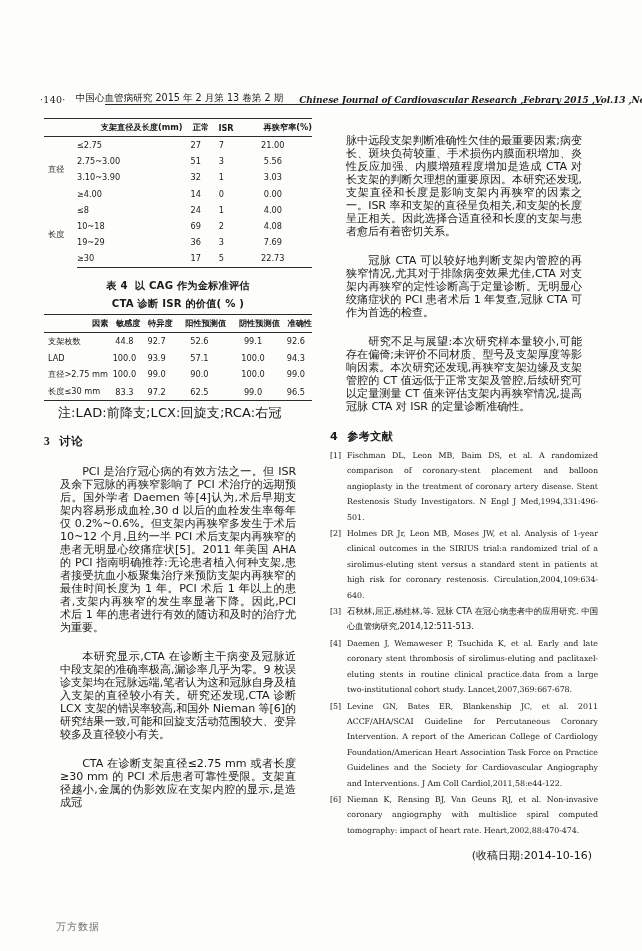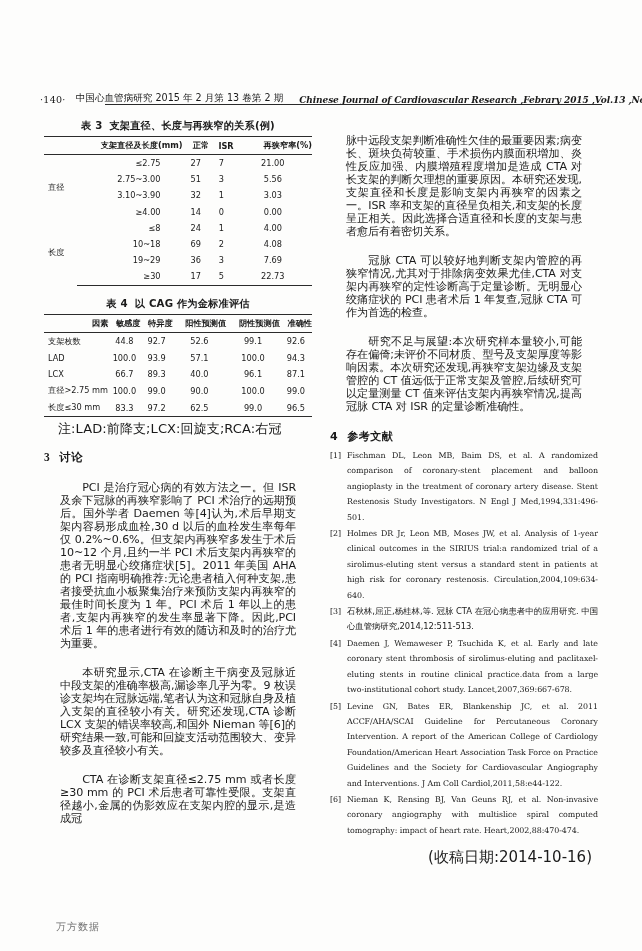--- a/index.html
+++ b/index.html
@@ -110,21 +110,21 @@
   table.data .grouplabel {
     text-align: left;
     padding-left: 4px;
     font-weight: normal;
     vertical-align: middle;
   }
   table.data .rowlabel {
     text-align: left;
     padding-left: 4px;
   }
-  table.data .t3-first  { text-align: right; padding-right: 22px; }
+  table.data .t3-first  { text-align: left; padding-right: 22px; }
   .table-note {
     font-family: "DejaVu Sans", "Liberation Sans", sans-serif;
     font-size: 13px;
     padding: 3px 0 0 14px;
     letter-spacing: 0.1px;
   }
 
   
   .section-head {
     font-family: Liberation Serif, serif;
@@ -173,21 +173,21 @@
     font-family: "DejaVu Serif", "Liberation Serif", serif;
     letter-spacing: -0.05px;
   }
   .ref-text.cn {
     font-family: "DejaVu Sans", "Liberation Sans", sans-serif;
     font-size: 8.4px;
   }
   .received {
     text-align: right;
     font-family: "DejaVu Sans", "Liberation Sans", sans-serif;
-    font-size: 15px;
+    font-size: 11px;
     margin-top: 10px;
     padding-right: 6px;
   }
 
   
   .watermark {
     position: absolute;
     left: 56px;
     top: 920px;
     font-family: "DejaVu Sans", "Liberation Sans", sans-serif;
@@ -204,23 +204,20 @@
   <div class="runhead">
     <span class="folio">·140·</span>
     <span class="runhead-cn">中国心血管病研究 2015 年 2 月第 13 卷第 2 期</span>
     <span class="runhead-en">Chinese Journal of Cardiovascular Research ,Febrary 2015 ,Vol.13 ,No.2</span>
   </div>
   <div class="runhead-rule"></div>
 
   <div class="col col-left">
 
     <div class="table-block">
-      <div class="table-caption">
-        <span class="cap-no">表 3</span><span>支架直径、长度与再狭窄的关系(例)</span>
-      </div>
       <table class="data">
         <thead>
           <tr>
             <th colspan="2" style="text-align:right;padding-left:2px;">支架直径及长度(mm)</th>
             <th>正常</th>
             <th>ISR</th>
             <th>再狭窄率(%)</th>
           </tr>
         </thead>
         <tbody>
@@ -276,20 +273,21 @@
             <td>22.73</td>
           </tr>
         </tbody>
       </table>
     </div>
 
     <div class="table-block" style="margin-top:10px;">
       <div class="table-caption">
         <span class="cap-no">表 4</span><span>以 CAG 作为金标准评估</span>
       </div>
+      <div class="table-caption" style="margin-bottom:3px;">CTA 诊断 ISR 的价值( % )</div>
       <table class="data">
         <thead>
           <tr>
             <th style="width:24%;">因素</th>
             <th>敏感度</th>
             <th>特异度</th>
             <th>阳性预测值</th>
             <th>阴性预测值</th>
             <th>准确性</th>
           </tr>
@@ -305,28 +303,20 @@
           </tr>
           <tr>
             <td class="rowlabel">LAD</td>
             <td>100.0</td>
             <td>93.9</td>
             <td>57.1</td>
             <td>100.0</td>
             <td>94.3</td>
           </tr>
           <tr>
-            <td class="rowlabel">LCX</td>
-            <td>66.7</td>
-            <td>89.3</td>
-            <td>40.0</td>
-            <td>96.1</td>
-            <td>87.1</td>
-          </tr>
-          <tr>
             <td class="rowlabel">直径&gt;2.75 mm</td>
             <td>100.0</td>
             <td>99.0</td>
             <td>90.0</td>
             <td>100.0</td>
             <td>99.0</td>
           </tr>
           <tr>
             <td class="rowlabel">长度≤30 mm</td>
             <td>83.3</td>

